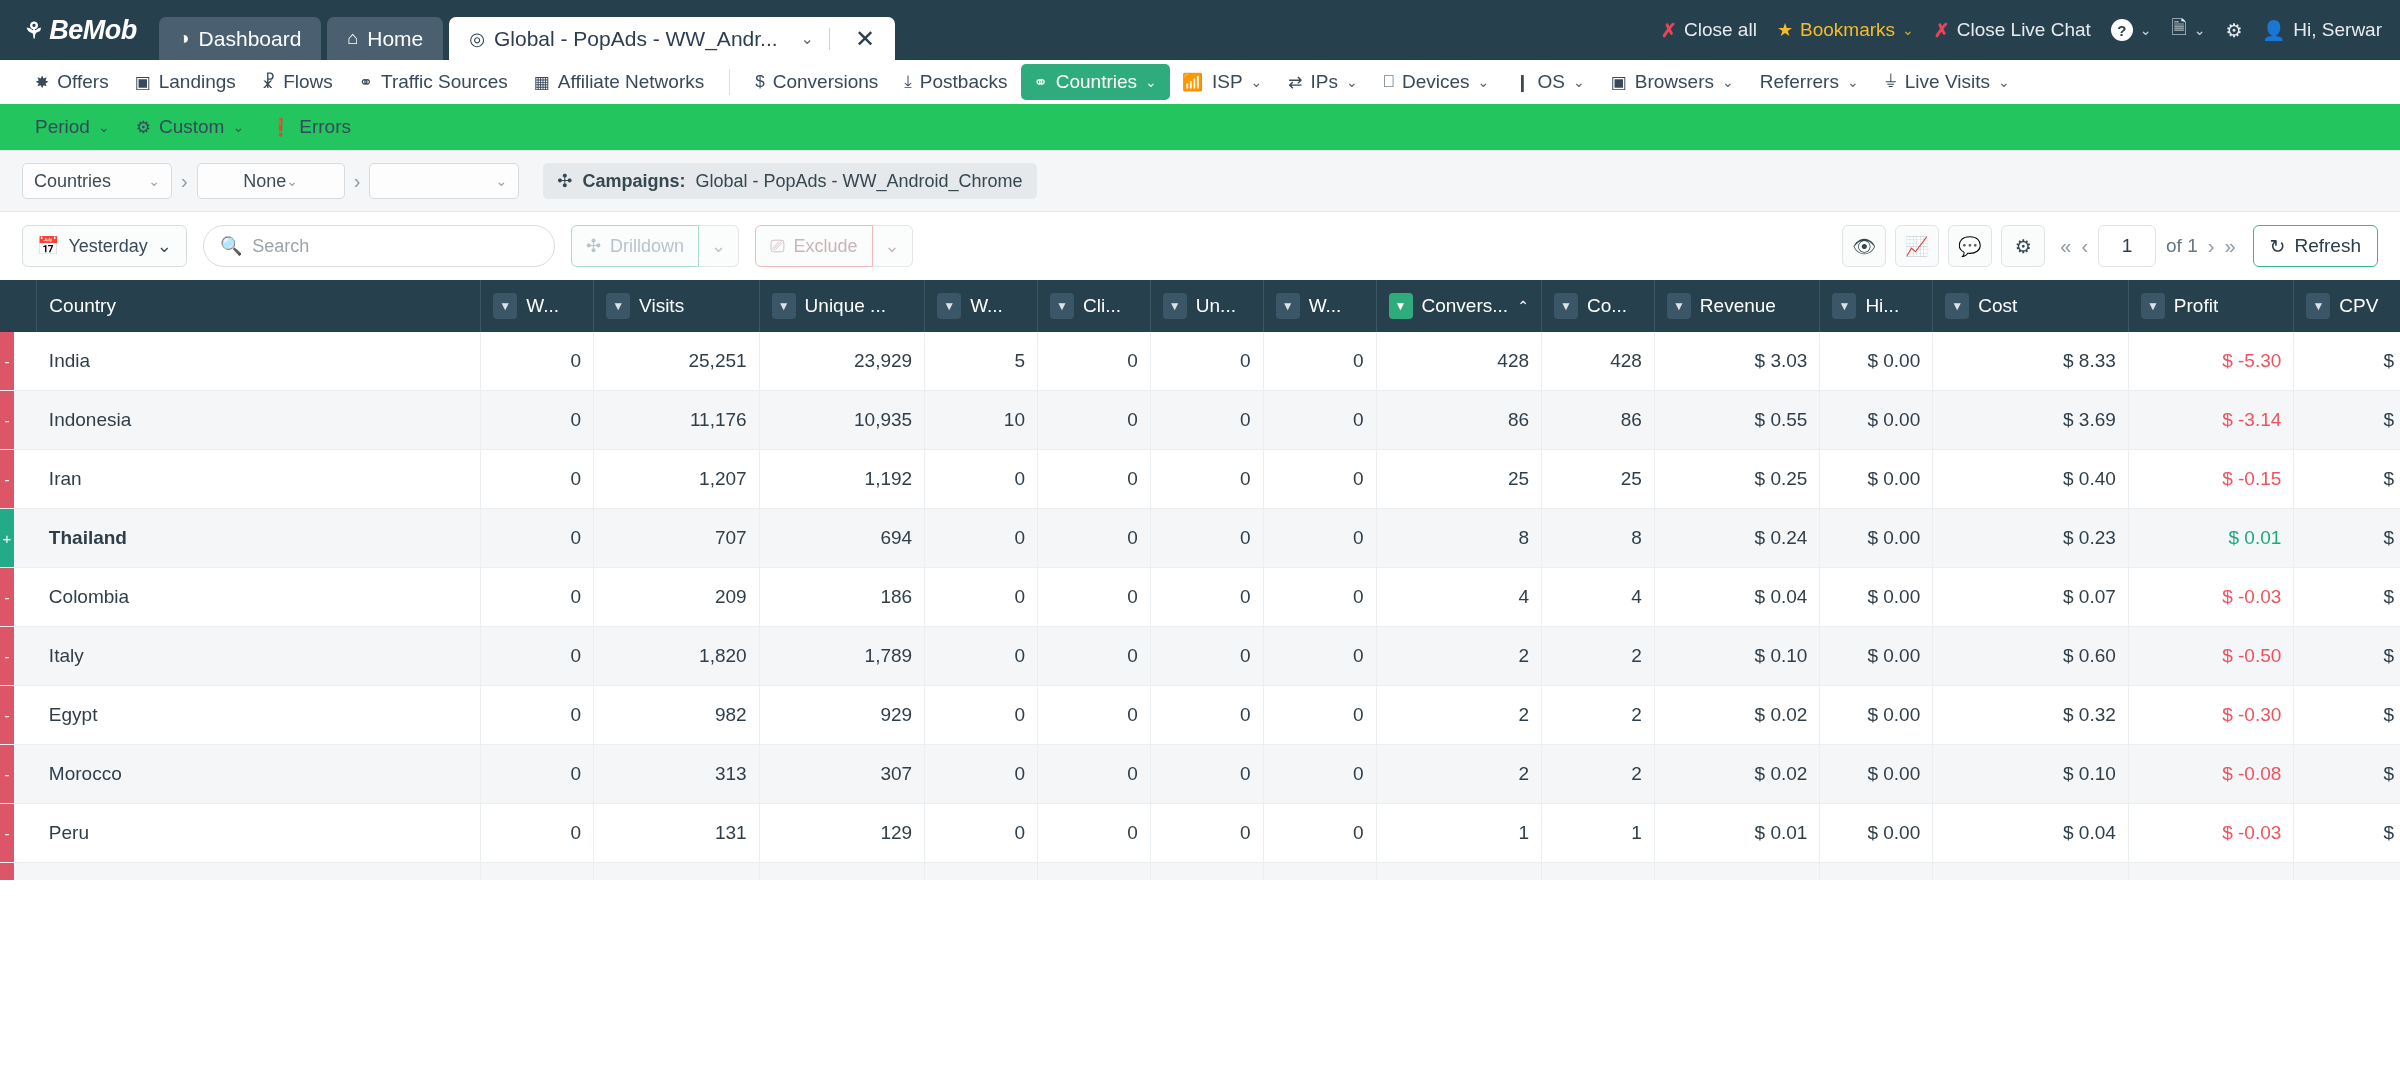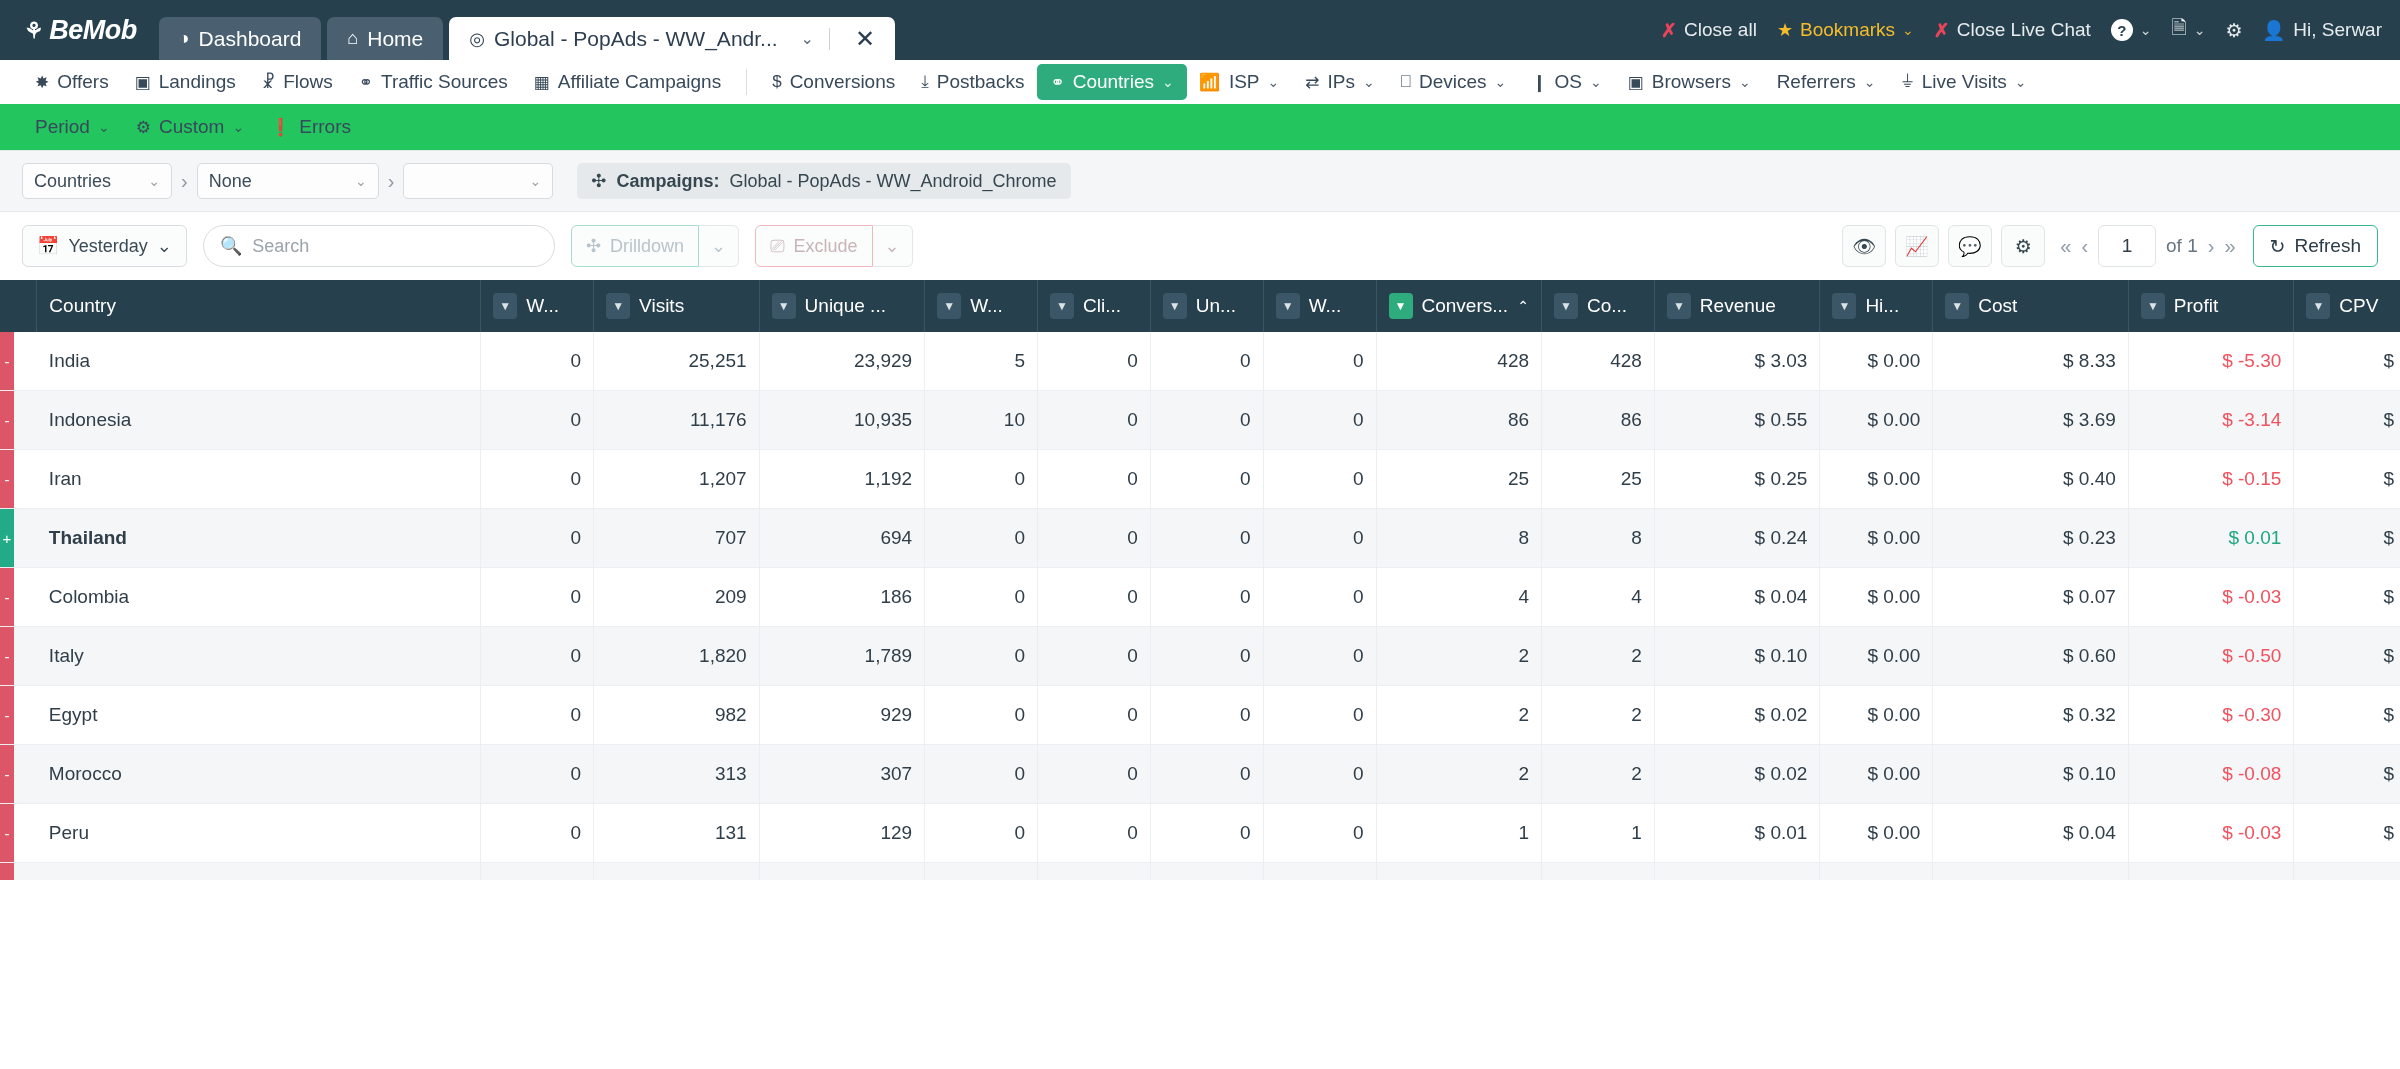--- a/index.html
+++ b/index.html
@@ -133,21 +133,21 @@
     border-radius: 5px;
     display: flex;
     align-items: center;
     justify-content: space-between;
     padding: 0 11px;
     font-size: 18px;
     color: #3c4b58;
   }
   .sel .cv { font-size: 14px; color: #9aa4ad; }
   .sel.w1 { width: 150px; }
-  .sel.w2 { width: 182px; }
+  .sel.w2 { width: 148px; justify-content: center; }
   .sel.w3 { width: 150px; }
   .chev-split { color: #8d98a2; font-size: 20px; margin: 0 9px; }
   .campaign-chip {
     height: 36px;
     background: #e5e9ec;
     border-radius: 5px;
     display: flex;
     align-items: center;
     gap: 10px;
     padding: 0 14px;
@@ -372,21 +372,21 @@
   <div class="nav-item">
     <span class="nav-ico">☧</span>
     <span>Flows</span>
   </div>
   <div class="nav-item">
     <span class="nav-ico">⚭</span>
     <span>Traffic Sources</span>
   </div>
   <div class="nav-item">
     <span class="nav-ico">▦</span>
-    <span>Affiliate Campaigns</span>
+    <span>Affiliate Networks</span>
   </div>
 
   <div class="nav-div"></div>
 
   <div class="nav-item">
     <span class="nav-ico">$</span>
     <span>Conversions</span>
   </div>
   <div class="nav-item">
     <span class="nav-ico">⤓</span>

